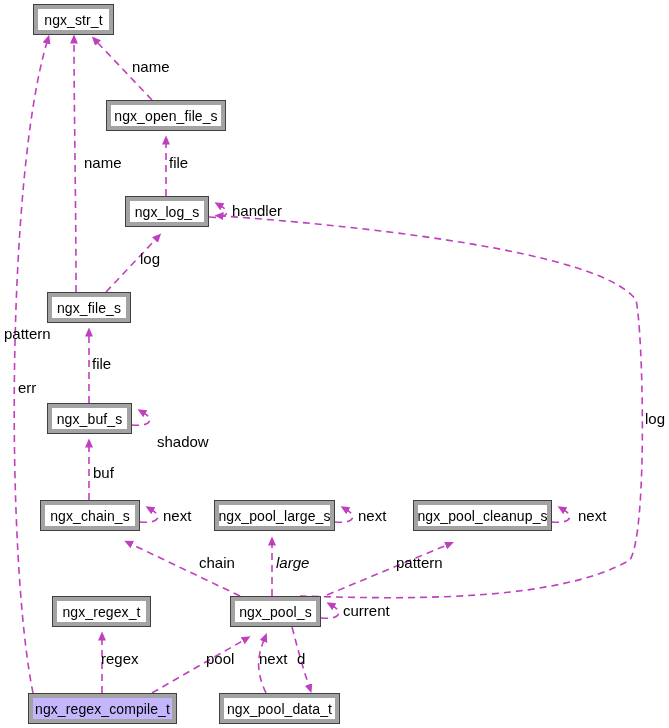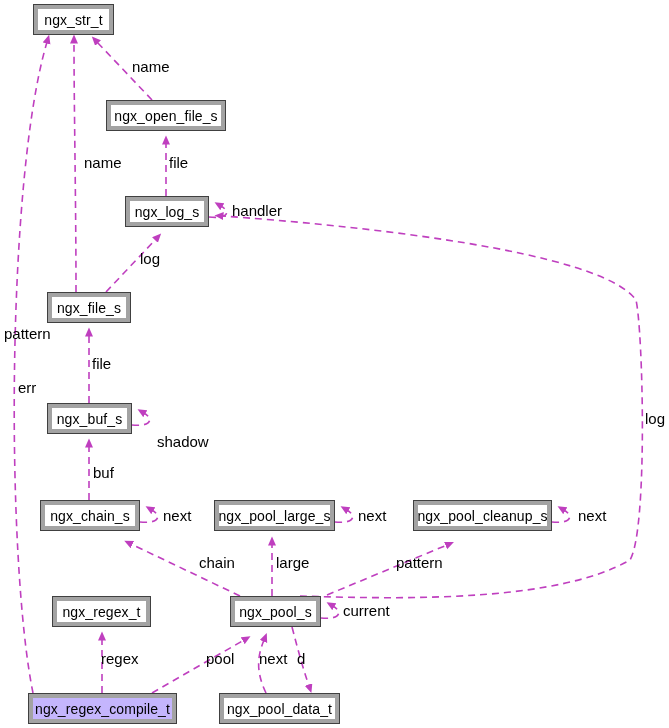--- a/index.html
+++ b/index.html
@@ -167,21 +167,21 @@
   <div class="edge-label" style="left:140px; top:251px;">log</div>
   <div class="edge-label" style="left:4px; top:326px;">pattern</div>
   <div class="edge-label" style="left:18px; top:380px;">err</div>
   <div class="edge-label" style="left:92px; top:356px;">file</div>
   <div class="edge-label" style="left:157px; top:434px;">shadow</div>
   <div class="edge-label" style="left:93px; top:457px;margin-top:8px;">buf</div>
   <div class="edge-label" style="left:163px; top:508px;">next</div>
   <div class="edge-label" style="left:358px; top:508px;">next</div>
   <div class="edge-label" style="left:578px; top:508px;">next</div>
   <div class="edge-label" style="left:199px; top:555px;">chain</div>
-  <div class="edge-label" style="left:276px; top:555px;">large</div>
+  <div class="edge-label" style="left:276px; top:555px;font-style:italic;">large</div>
   <div class="edge-label" style="left:396px; top:555px;">pattern</div>
   <div class="edge-label" style="left:645px; top:411px;">log</div>
   <div class="edge-label" style="left:343px; top:603px;">current</div>
   <div class="edge-label" style="left:101px; top:651px;">regex</div>
   <div class="edge-label" style="left:206px; top:651px;">pool</div>
   <div class="edge-label" style="left:259px; top:651px;">next</div>
   <div class="edge-label" style="left:297px; top:651px;">d</div>
 
 </div>
 

